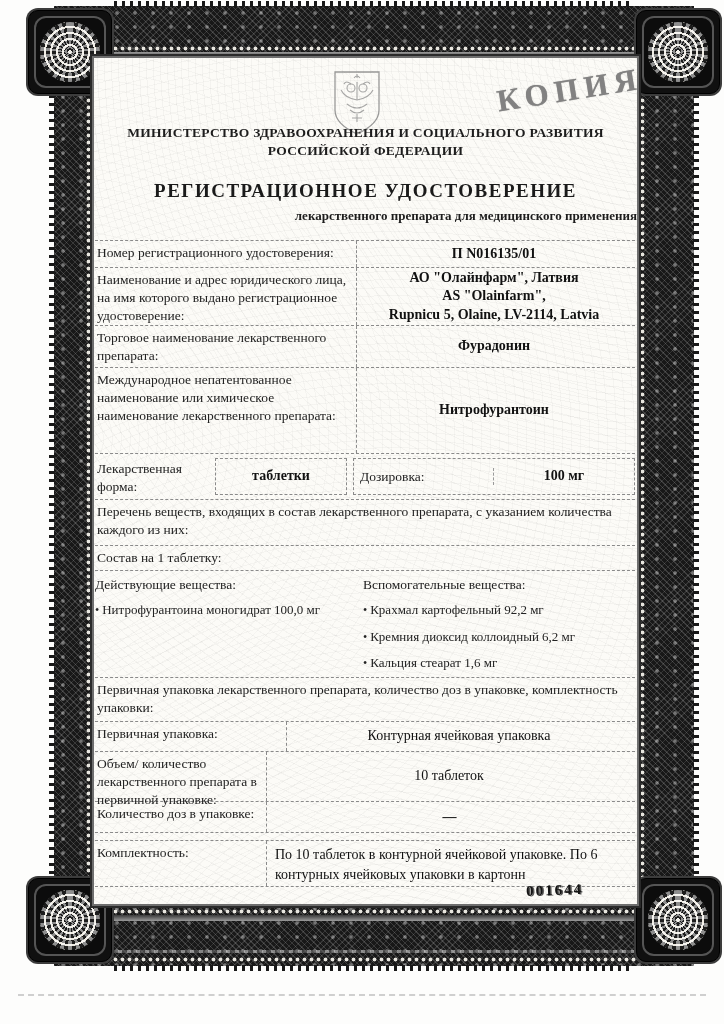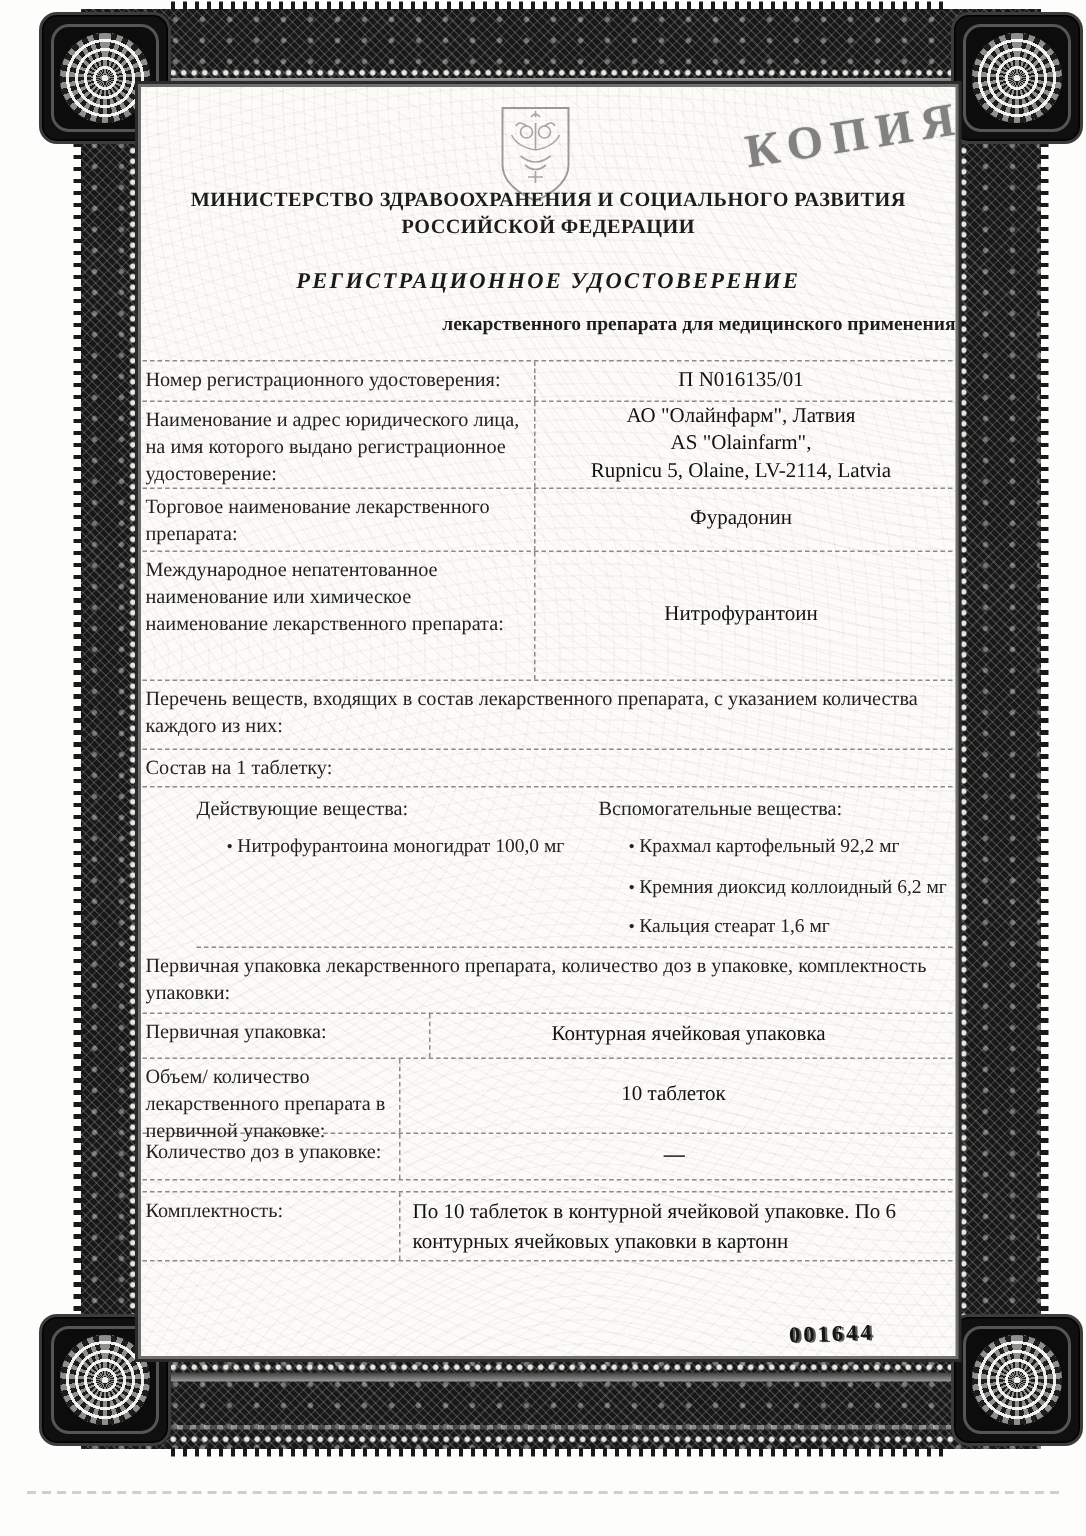--- a/index.html
+++ b/index.html
@@ -67,32 +67,32 @@
   .coat { position:absolute; left:238px; top:12px; width:50px; height:66px; opacity:.75; }
   .kopiya {
     position:absolute; left:402px; top:10px; width:200px;
     transform:rotate(-9deg);
     font-size:31px; font-weight:600; letter-spacing:6px; color:#6e6e6e;
     text-shadow:0 0 1px rgba(110,110,110,.8); opacity:.85; white-space:nowrap;
   }
   .ministry { position:absolute; left:0; top:66px; width:100%; text-align:center;
     font-size:13.5px; font-weight:700; letter-spacing:.3px; line-height:1.35; color:#1d1d1d; }
   .doc-title { position:absolute; left:0; top:122px; width:100%; text-align:center;
-    font-size:15px; font-weight:600; letter-spacing:1.5px; color:#1a1a1a;font-style:italic; }
+    font-size:19px; font-weight:600; letter-spacing:1.5px; color:#1a1a1a; }
   .doc-subtitle { position:absolute; left:0; top:150px; width:100%; text-align:right;
     font-size:13px; font-weight:600; color:#1d1d1d; }
 
   
   .tbl { position:absolute; left:1px; top:182px; width:540px; border-top:1px dashed #8a8a8a;
          font-size:13.5px; line-height:1.32; color:#222; }
   .row { display:flex; border-bottom:1px dashed #8a8a8a; align-items:stretch; }
   .cell { padding:3px 6px 3px 2px; }
   .lab  { flex:0 0 261px; }
   .val  { flex:1; border-left:1px dashed #8a8a8a; display:flex; flex-direction:column;
-          justify-content:center; text-align:center; font-weight:400; font-size:14px; color:#111; }
+          justify-content:center; text-align:center; font-weight:700; font-size:14px; color:#111; }
   .val.plain { font-weight:400; }
   .lab2 { flex:0 0 171px; }
   .r1 { height:27px; } .r2 { height:24px; } .r3 { height:58px; } .r4 { height:42px; }
   .r5 { height:86px; } .r7 { height:46px; } .r8 { height:25px; }
   .r10 { height:44px; } .r11 { height:30px;gap:20px; } .r12 { height:50px; } .r13 { height:31px;justify-content:space-between; }
   .rspacer { height:8px; } .r14 { height:46px; }
 
   
   .r6 { height:46px; display:flex; align-items:stretch; border-bottom:1px dashed #8a8a8a;
         padding:4px 0; gap:6px; }
@@ -100,26 +100,26 @@
   .r6 .box { border:1px dashed #8a8a8a; display:flex; align-items:center; justify-content:center;
              font-weight:700; font-size:14px; color:#111; }
   .r6 .box-form { flex:0 0 132px; }
   .r6 .box-dose { flex:1; display:flex; padding:0; }
   .r6 .dose-label { flex:0 0 140px; display:flex; align-items:center; padding-left:6px;
              font-weight:400; font-size:13.5px; color:#222; border-right:1px dashed #9a9a9a; }
   .r6 .dose-value { flex:1; display:flex; align-items:center; justify-content:center;
              font-weight:700; font-size:14px; color:#111; }
 
   
-  .r9 { height:107px; position:relative; border-bottom:1px dashed #8a8a8a;margin-left:36px; }
+  .r9 { height:107px; position:relative; border-bottom:1px dashed #8a8a8a; }
   .comp-col { position:absolute; top:5px; }
   .comp-left { left:0; width:262px; }
   .comp-right { left:268px; width:270px; }
   .comp-head { font-size:13.5px; margin-bottom:7px; }
-  .bullet { font-size:13px; margin-bottom:9px; white-space:nowrap;padding-left:20px; }
+  .bullet { font-size:13px; margin-bottom:9px; white-space:nowrap; }
   .bullet::before { content:"• "; font-size:12px; }
 
   .dash-val { font-weight:700; letter-spacing:-1px; }
 
   .completeness-val { text-align:left; font-weight:400; font-size:14px; padding-left:8px;
                       justify-content:flex-start; padding-top:4px; line-height:1.45; }
 
   
   .serial {
     position:absolute; left:526px; top:882px; font-size:15px; font-weight:700;
@@ -197,20 +197,28 @@
         <div class="row r4">
           <div class="cell lab">Торговое наименование лекарственного препарата:</div>
           <div class="cell val">Фурадонин</div>
         </div>
 
         <div class="row r5">
           <div class="cell lab">Международное непатентованное наименование или химическое наименование лекарственного препарата:</div>
           <div class="cell val">Нитрофурантоин</div>
         </div>
 
+        <div class="r6">
+          <div class="flab">Лекарственная форма:</div>
+          <div class="box box-form">таблетки</div>
+          <div class="box box-dose">
+            <div class="dose-label">Дозировка:</div>
+            <div class="dose-value">100 мг</div>
+          </div>
+        </div>
 
         <div class="row r7">
           <div class="cell">Перечень веществ, входящих в состав лекарственного препарата, с указанием количества каждого из них:</div>
         </div>
 
         <div class="row r8">
           <div class="cell">Состав на 1 таблетку:</div>
         </div>
 
         <div class="r9">

